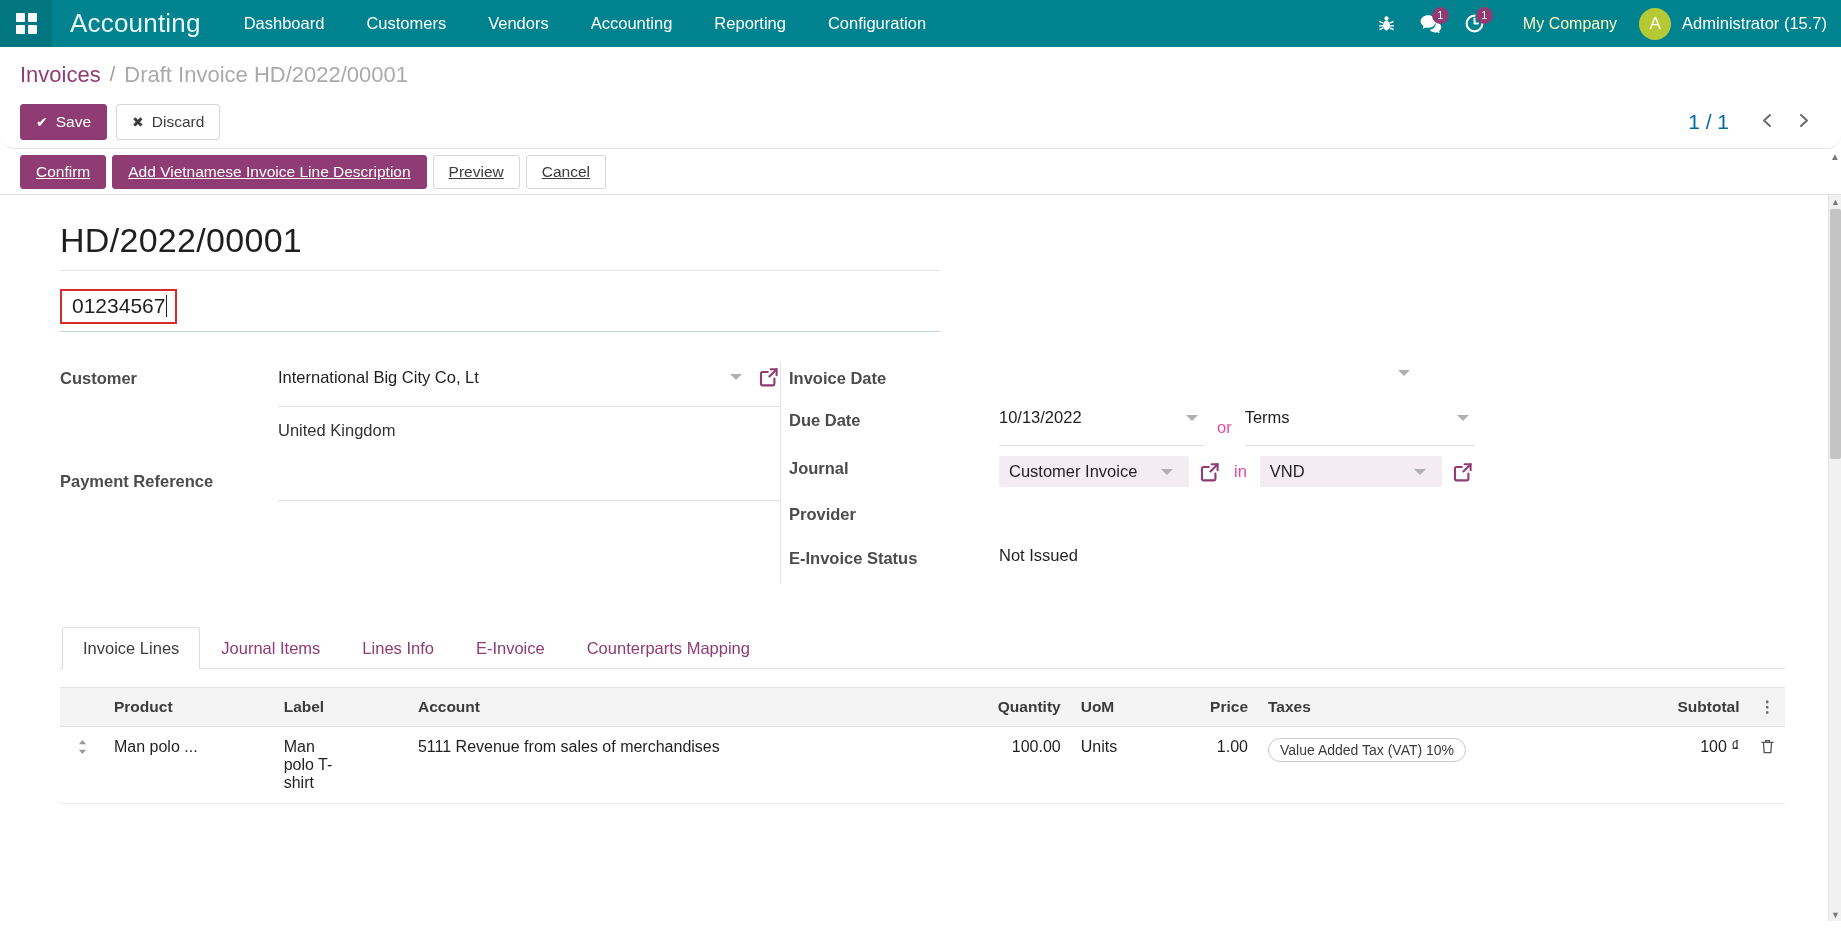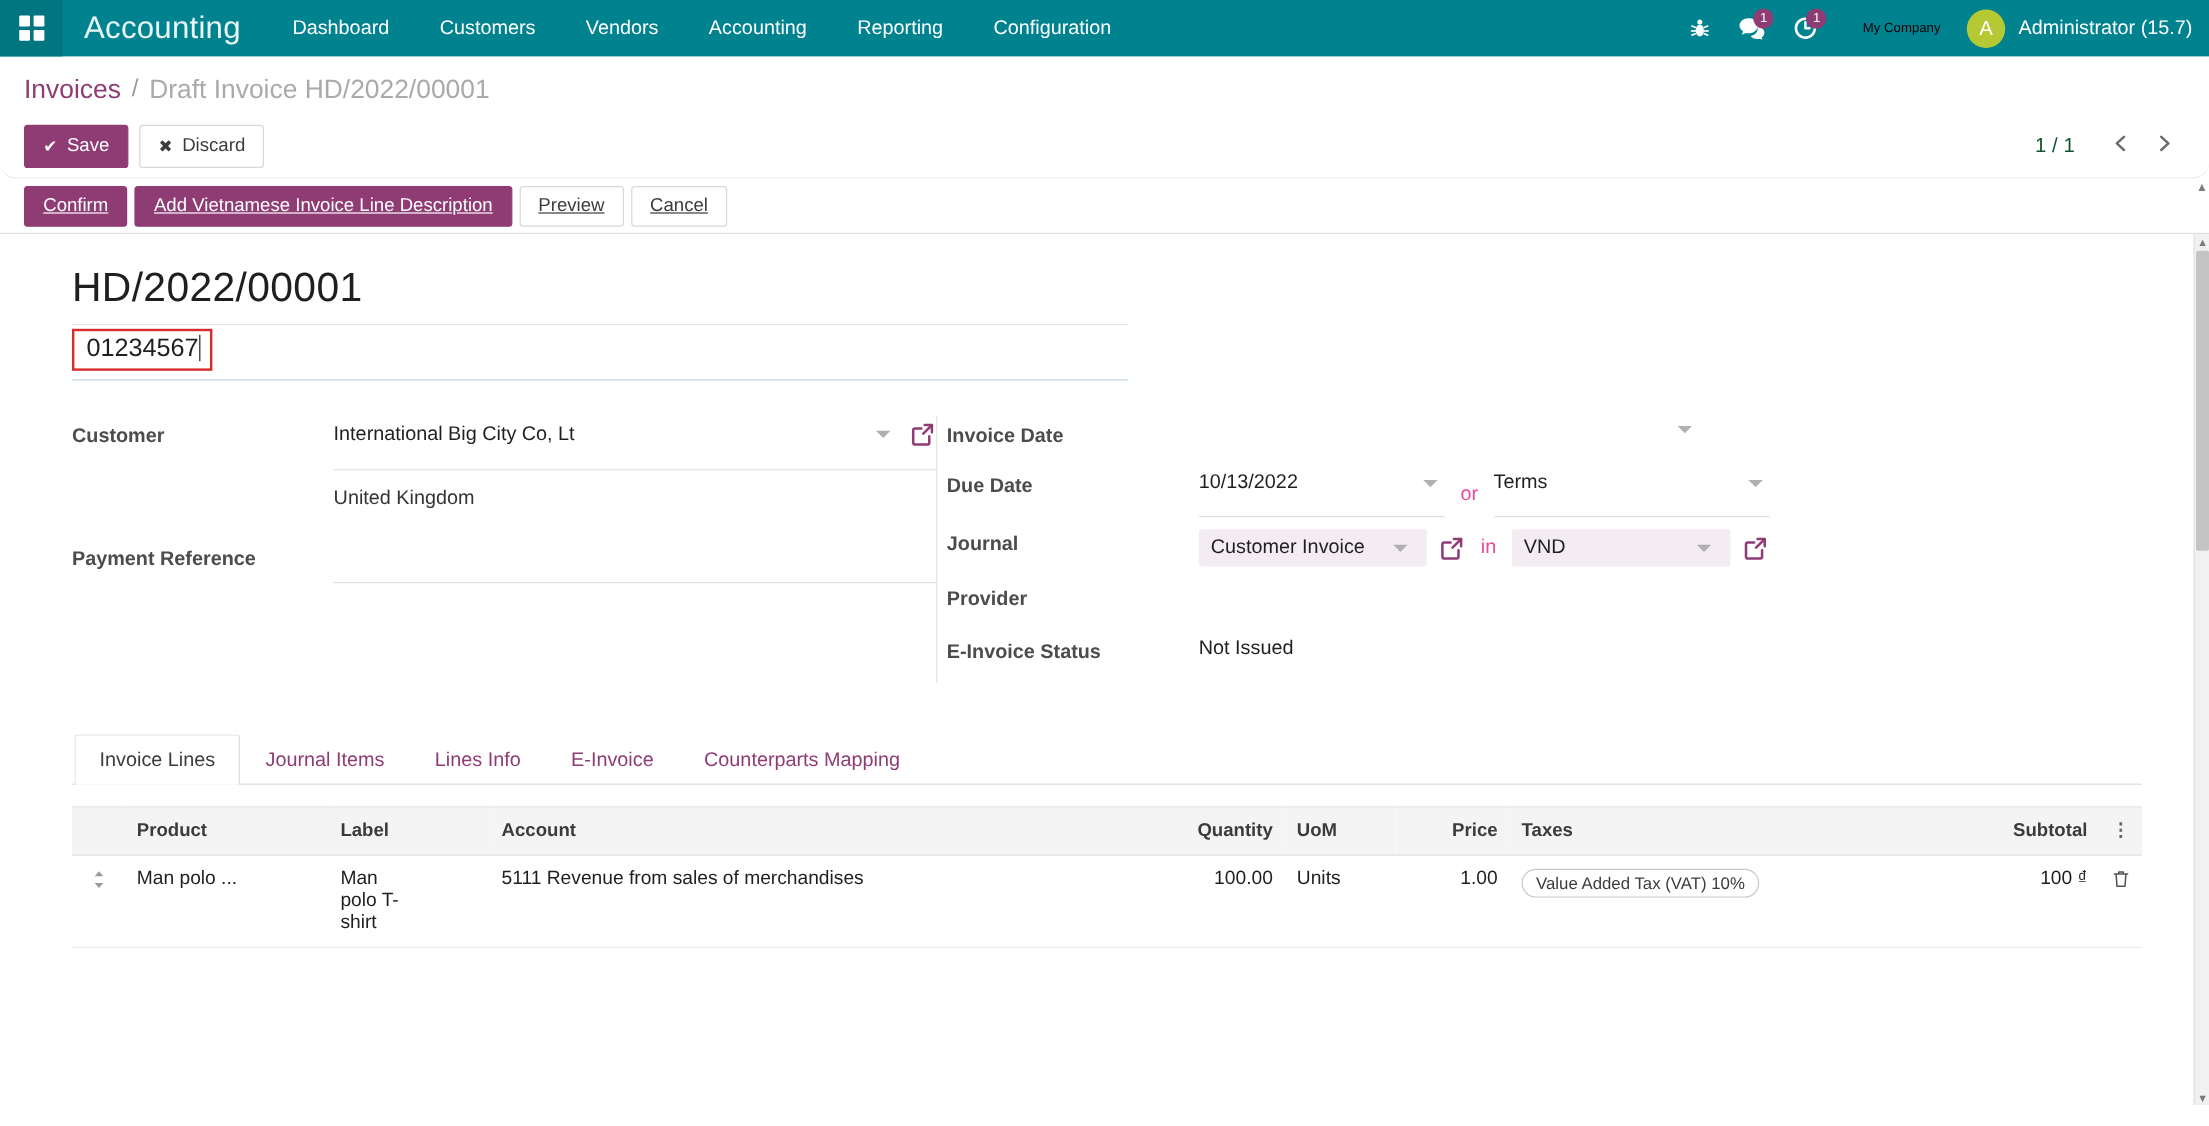--- a/index.html
+++ b/index.html
@@ -45,21 +45,21 @@
     display: flex; align-items: center; justify-content: center; cursor: pointer;
   }
   .sys-icon svg { display: block; }
   .badge-count {
     position: absolute; top: 7px; right: 4px;
     background: #8f3c74; color: #fff;
     font-size: 11px; line-height: 17px;
     min-width: 17px; height: 17px; border-radius: 9px;
     text-align: center; padding: 0 3px; font-weight: 500;
   }
-  .company-name { font-size: 11px; color: #000000; padding: 0 18px 0 26px; cursor: pointer; white-space: nowrap; }
+  .company-name { font-size: 16px; color: #fef9c3; padding: 0 18px 0 26px; cursor: pointer; white-space: nowrap; }
   .user-block { display: flex; align-items: center; cursor: pointer; padding-left: 4px; }
   .avatar {
     width: 32px; height: 32px; border-radius: 50%;
     background: #b5c935; color: #ffffff;
     display: flex; align-items: center; justify-content: center;
     font-size: 17px; font-weight: 400;
   }
   .user-name { font-size: 16.5px; color: #fff; padding-left: 11px; white-space: nowrap; }
 
   
@@ -75,21 +75,21 @@
     display: inline-flex; align-items: center; justify-content: center;
     height: 36px; padding: 0 15px; white-space: nowrap;
   }
   .btn-primary { background: #8f3c74; color: #ffffff; border: 1px solid #8f3c74; }
   .btn-secondary { background: #ffffff; color: #3c3c3c; border: 1px solid #d8d8d8; }
   .btn .ico { margin-right: 8px; font-size: 14px; }
   .pager {
     position: absolute; right: 22px; top: 0; height: 52px;
     display: flex; align-items: center; gap: 4px;
   }
-  .pager-count { font-size: 17px; color: #14532d; padding-right: 18px; }
+  .pager-count { font-size: 21px; color: #0369a1; padding-right: 18px; }
   .pager-btn {
     width: 32px; height: 32px; display: flex; align-items: center; justify-content: center;
     cursor: pointer; color: #6b6b6b;
   }
 
   
   .statusbar-row {
     display: flex; align-items: center; height: 46px;
     background: #ffffff; border-bottom: 1px solid #e0e0e0;
     padding-left: 20px; position: relative;
@@ -121,21 +121,21 @@
   
   .sheet-wrap { height: 726px; overflow: hidden; position: relative; background: #ffffff; }
   .sheet { padding: 26px 56px 0 60px; }
 
   .record-title {
     font-size: 34px; color: #1f1f1f; font-weight: 400;
     padding-bottom: 10px; border-bottom: 1px solid #e4e4e4;
     width: 880px; letter-spacing: .3px;
   }
 
-  .ref-row { width: 880px; margin-top: 3px; border-bottom: 1px solid #bcd4e0; padding-bottom: 7px; }
+  .ref-row { width: 880px; margin-top: 18px; border-bottom: 1px solid #bcd4e0; padding-bottom: 7px; }
   .ref-input {
     display: inline-block;
     border: 2px solid #d92b2b;
     padding: 3px 8px 4px 10px;
     font-size: 21px; color: #1f1f1f;
     background: #ffffff; position: relative;
   }
   .caret {
     display: inline-block; width: 1px; height: 22px;
     background: #222; vertical-align: -4px; margin-left: 1px;

